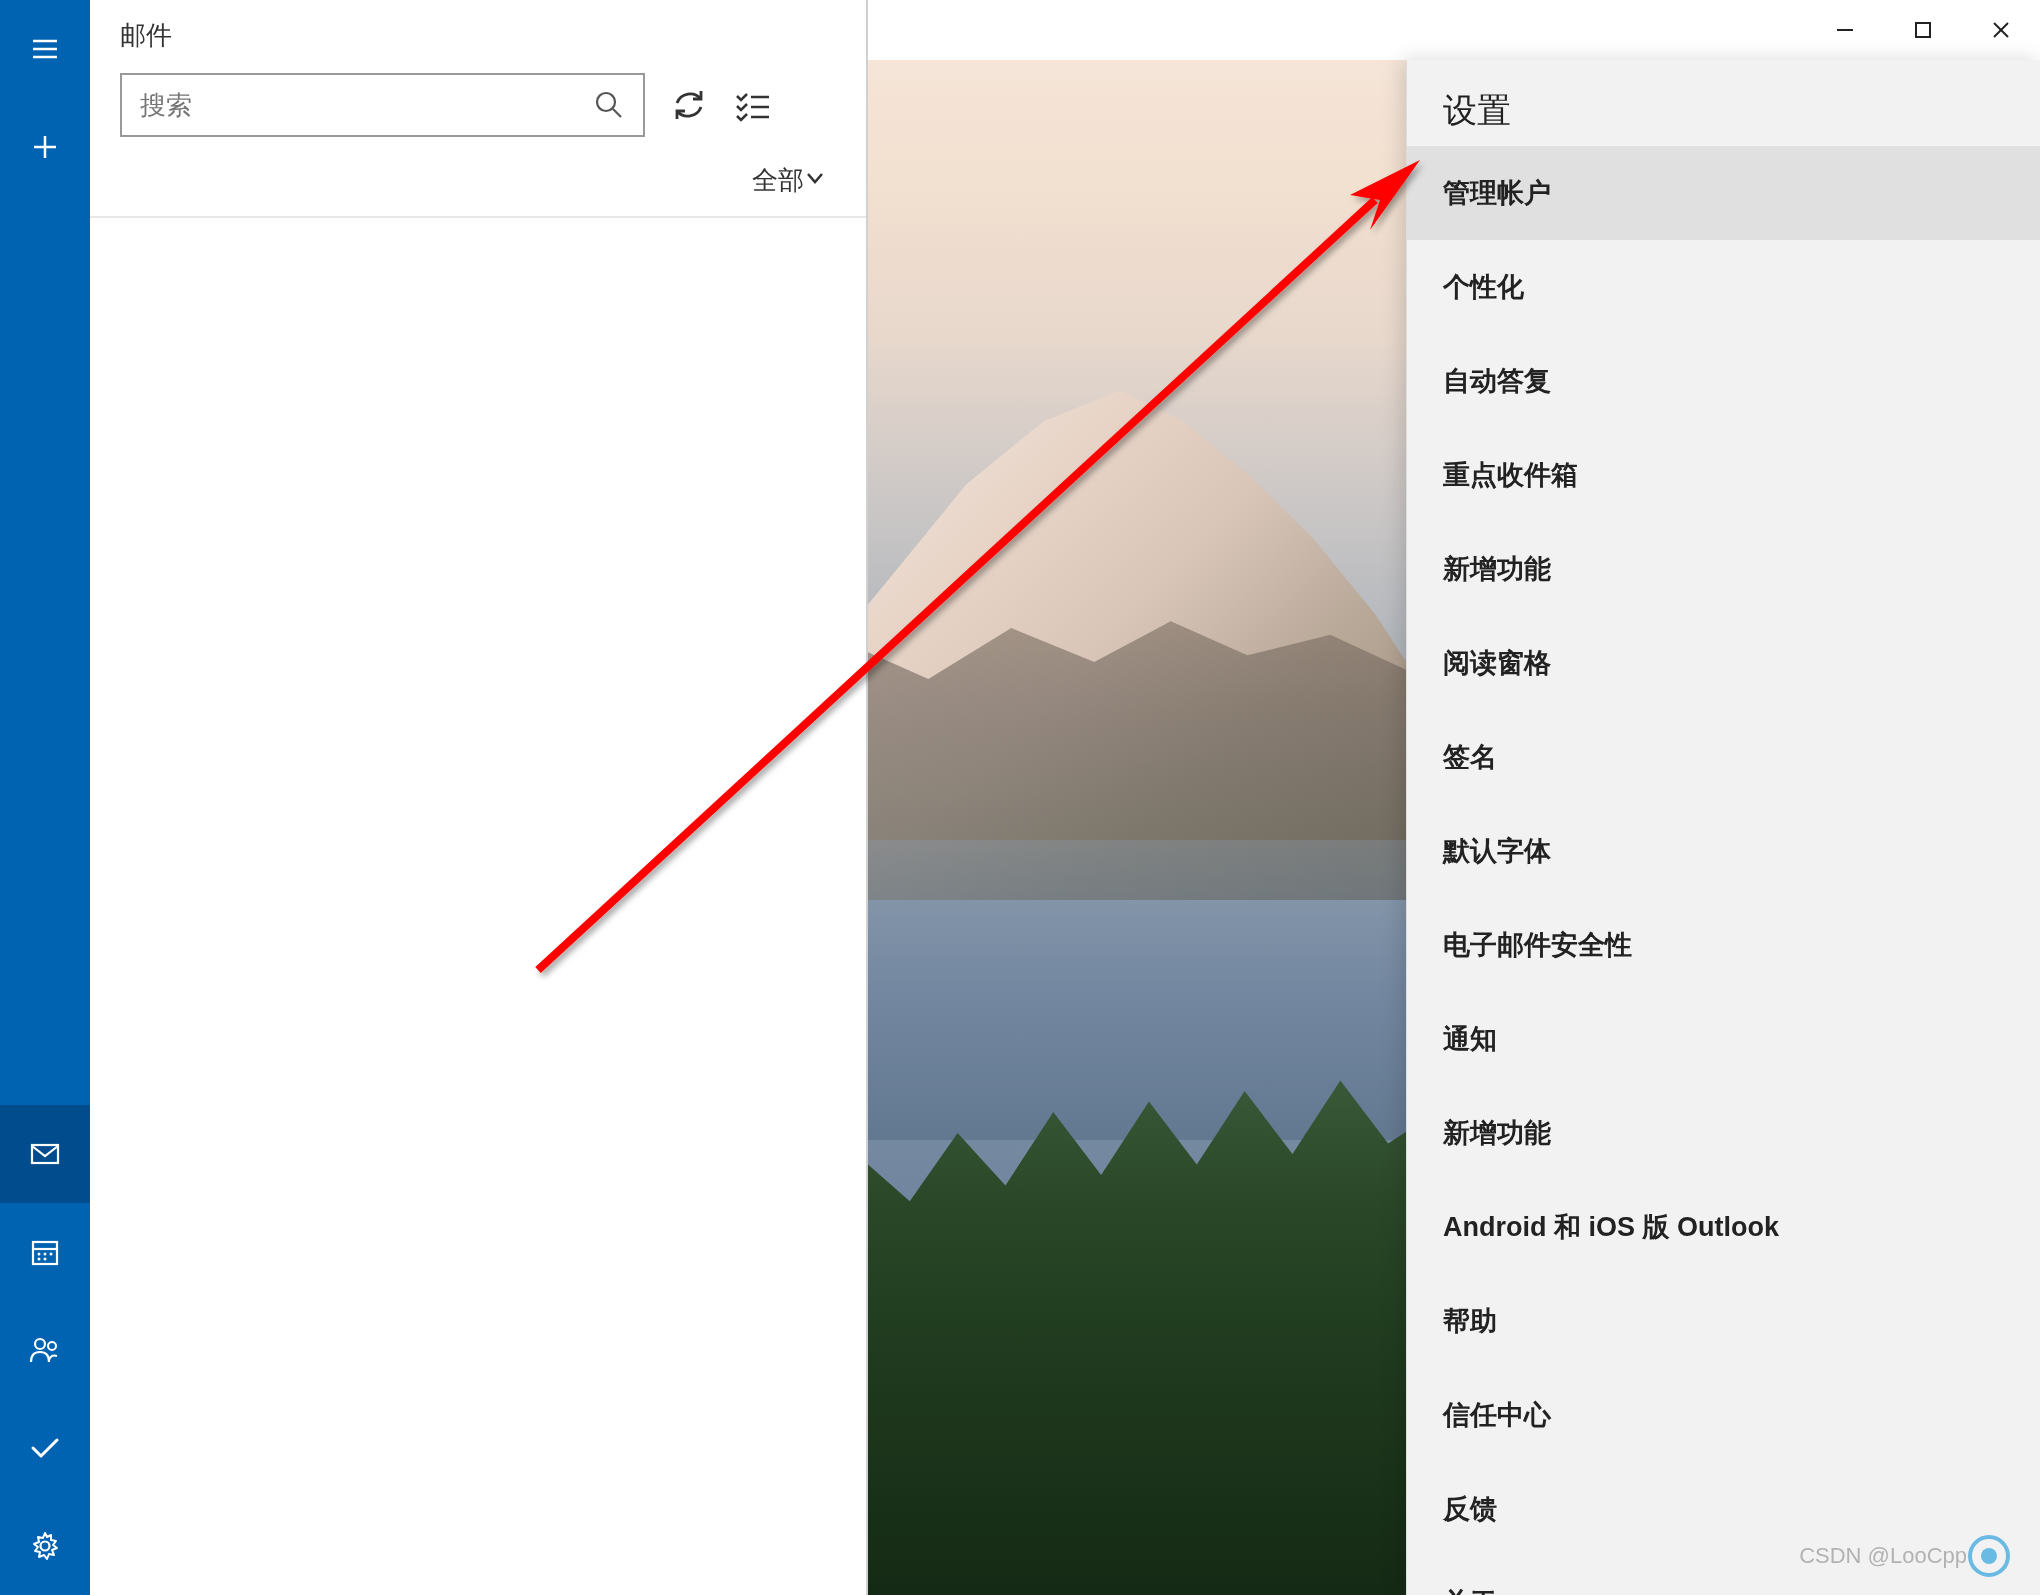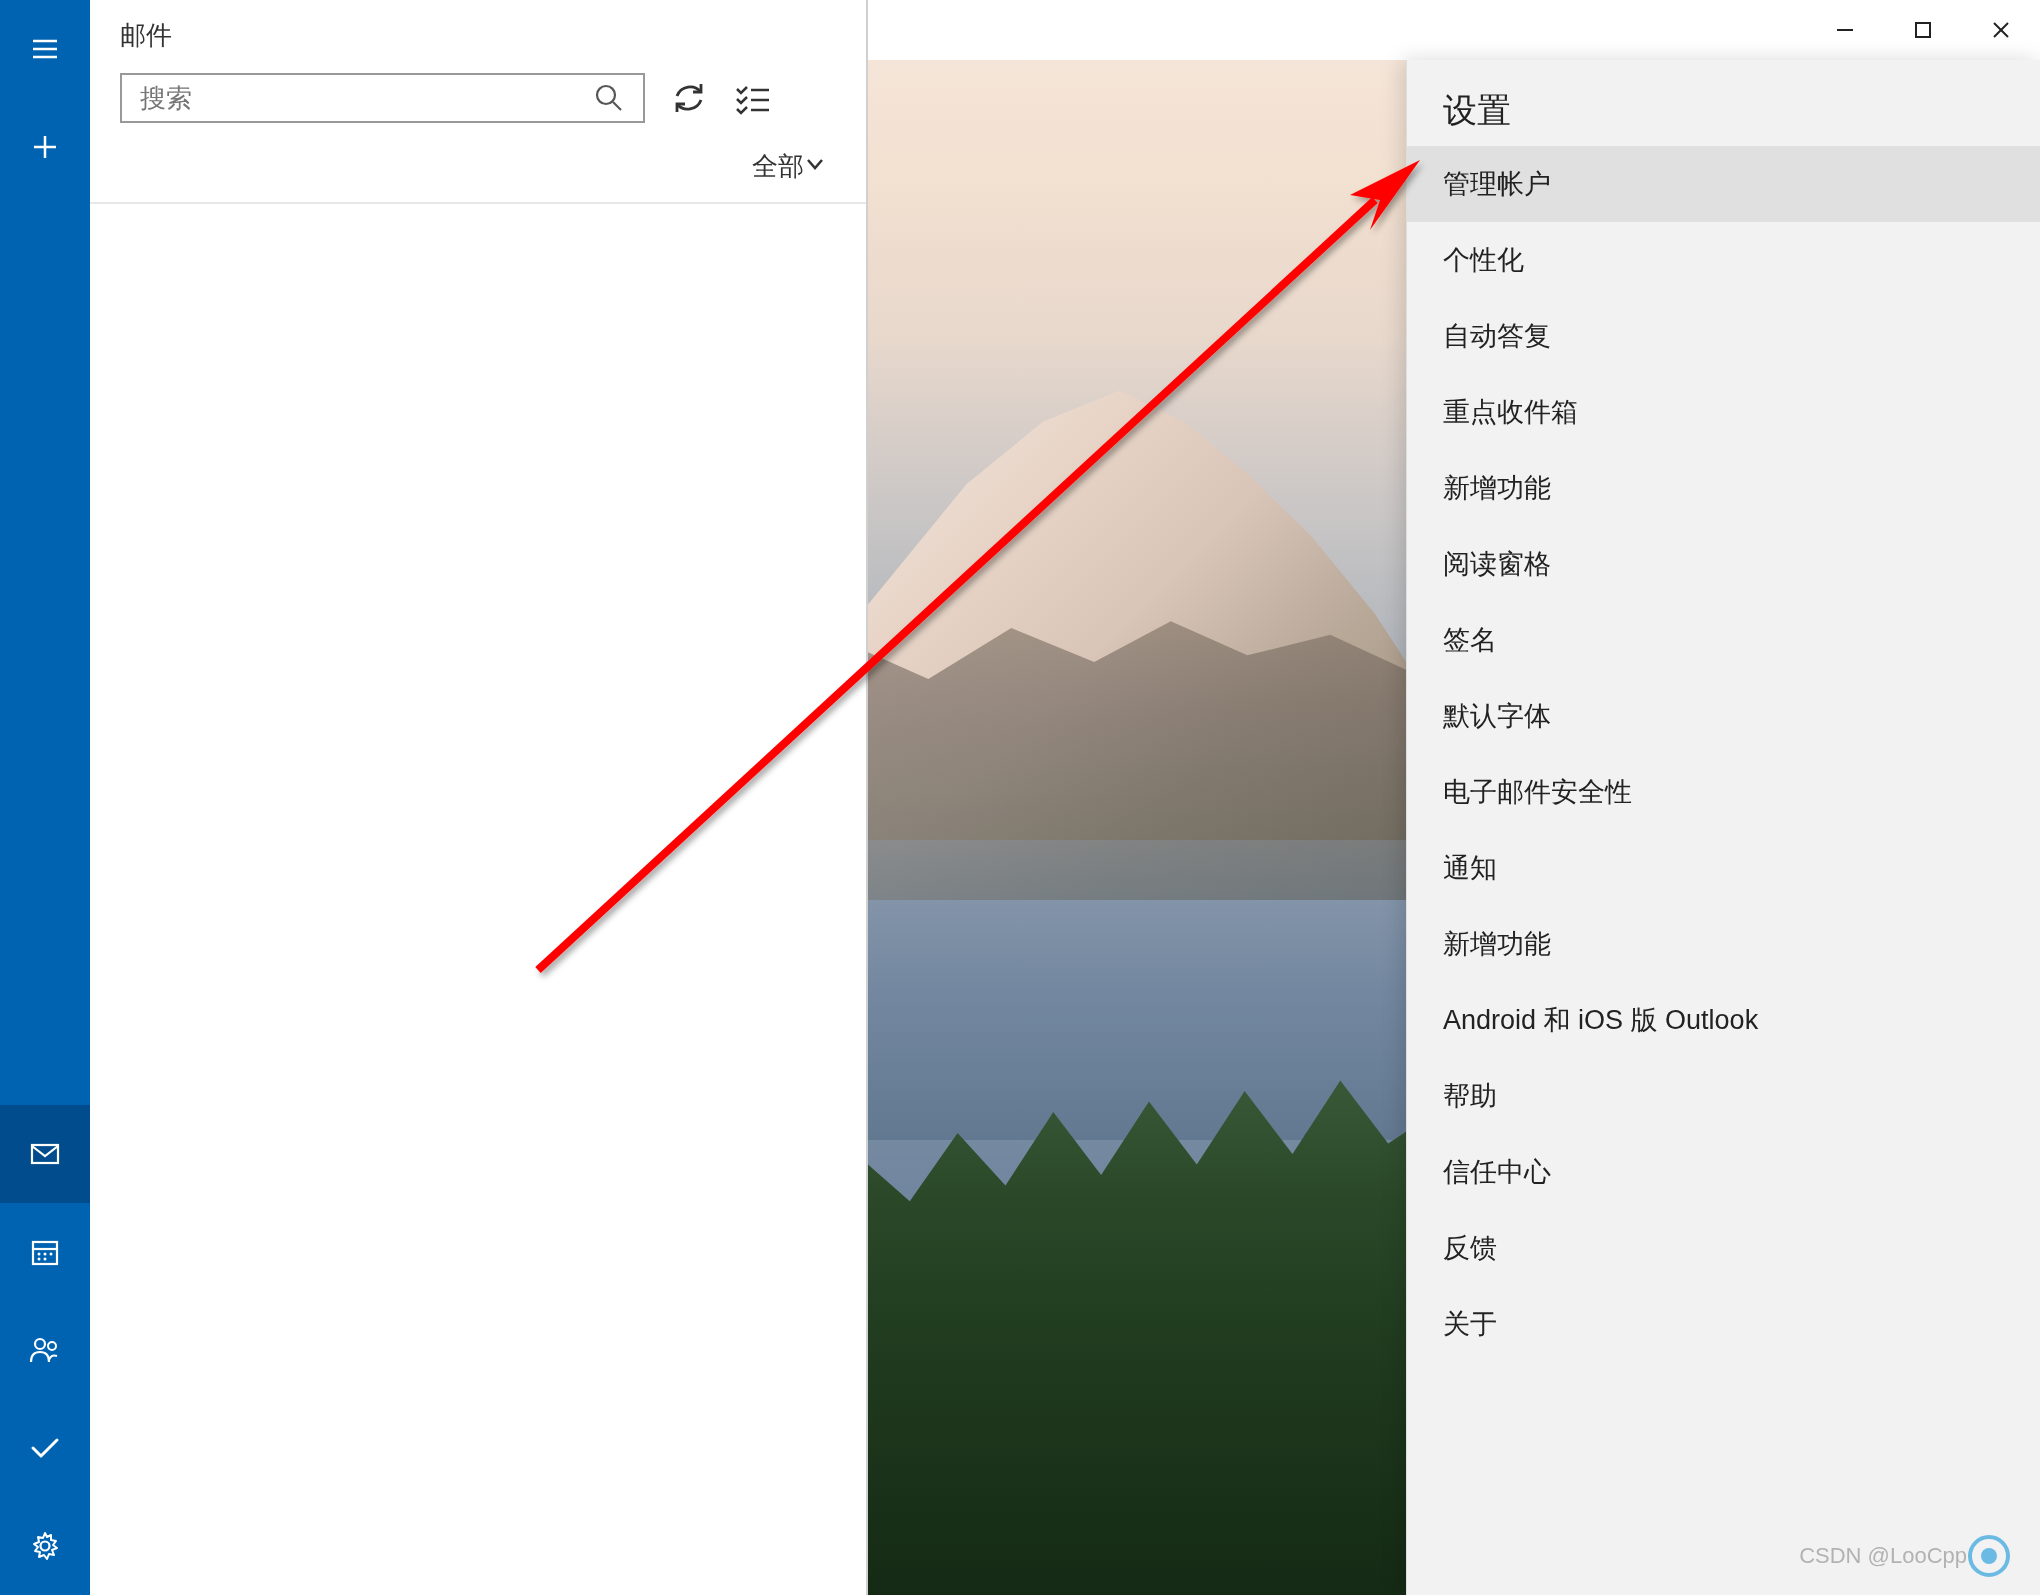--- a/index.html
+++ b/index.html
@@ -35,21 +35,21 @@
     }
     .mail-header {
       padding: 18px 30px 8px 30px;
       font-size: 26px; color: #333;
     }
     .mail-toolbar {
       padding: 12px 30px 18px 30px;
       display: flex; align-items: center; gap: 24px;
     }
     .search-box {
-      flex: 0 0 525px; height: 50px;
+      flex: 0 0 525px; height: 64px;
       border: 2px solid #999;
       display: flex; align-items: center; padding: 16px 18px;
       background: #fff;
     }
     .search-box input {
       flex: 1; border: none; outline: none;
       font-size: 26px; color: #666; background: transparent;
     }
     .search-box .search-icon { width: 32px; height: 32px; color: #555; }
     .toolbar-icon {
@@ -130,23 +130,24 @@
       background: #f2f2f2;
       border-left: 1px solid #ddd;
       box-shadow: -4px 0 20px rgba(0,0,0,0.15);
     }
     .settings-title {
       padding: 28px 36px 12px 36px;
       font-size: 34px; color: #222;
     }
     .settings-list { display: flex; flex-direction: column; }
     .settings-item {
-      padding: 20px 36px;
+      padding: 29px 36px;
       font-size: 27px; color: #222;
       cursor: pointer;
+      font-weight: bold;
     }
     .settings-item.highlighted { background: #e0e0e0; }
 
     
     .arrow-svg {
       position: absolute; left: 520px; top: 150px;
       width: 920px; height: 850px;
       pointer-events: none; z-index: 100;
     }
 

